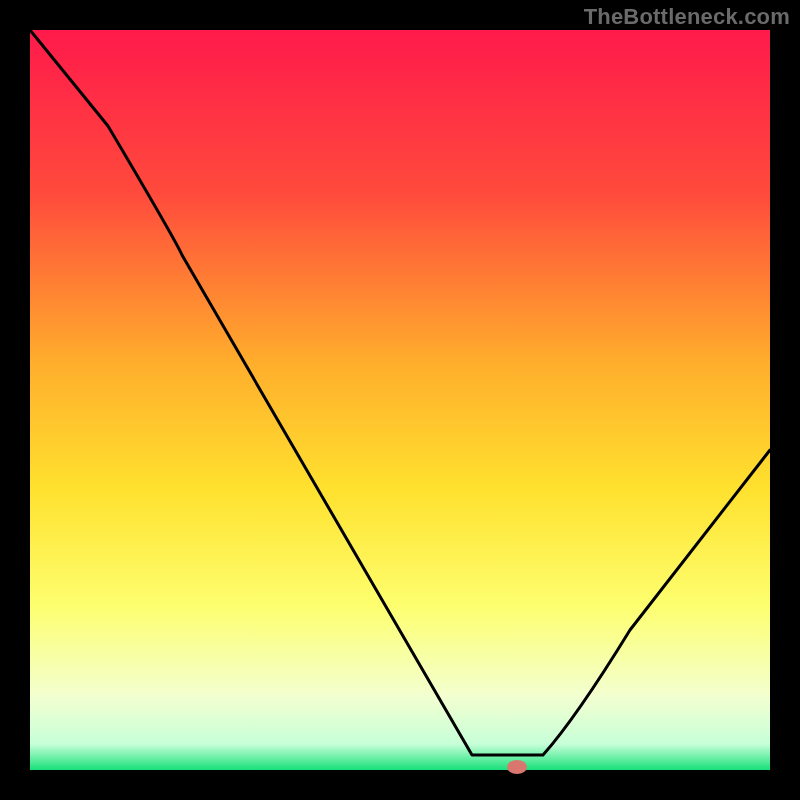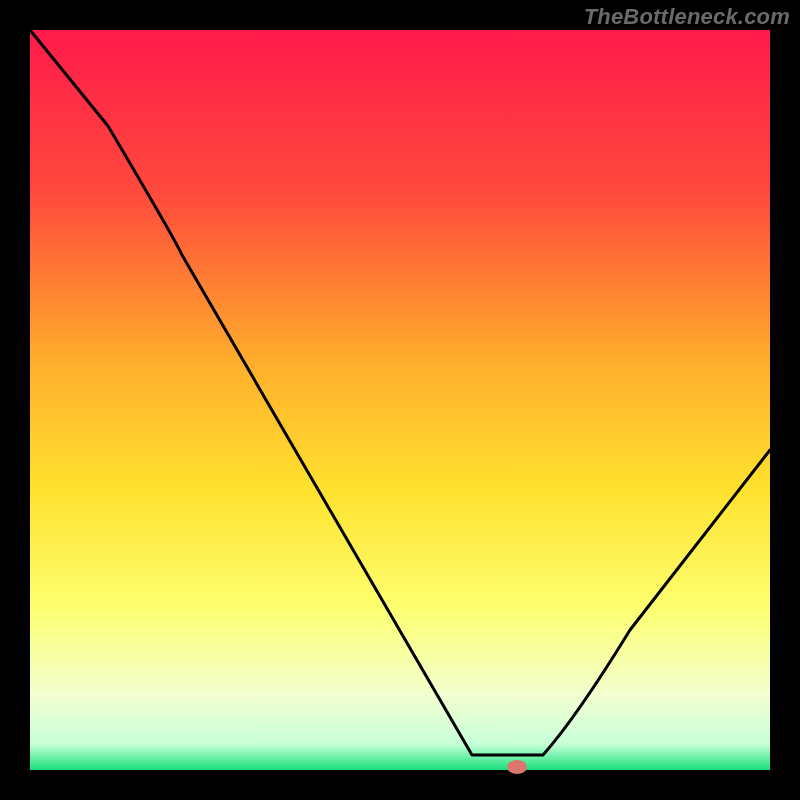--- a/index.html
+++ b/index.html
@@ -7,21 +7,20 @@
     padding: 0;
     width: 800px;
     height: 800px;
     background: #000;
     overflow: hidden;
   }
   .chart-wrap {
     position: relative;
     width: 800px;
     height: 800px;
-    font-style: italic;
   }
   .watermark {
     position: absolute;
     top: 4px;
     right: 10px;
     font-family: Arial, Helvetica, sans-serif;
     font-size: 22px;
     font-weight: 600;
     color: #6a6a6a;
     letter-spacing: 0.2px;

